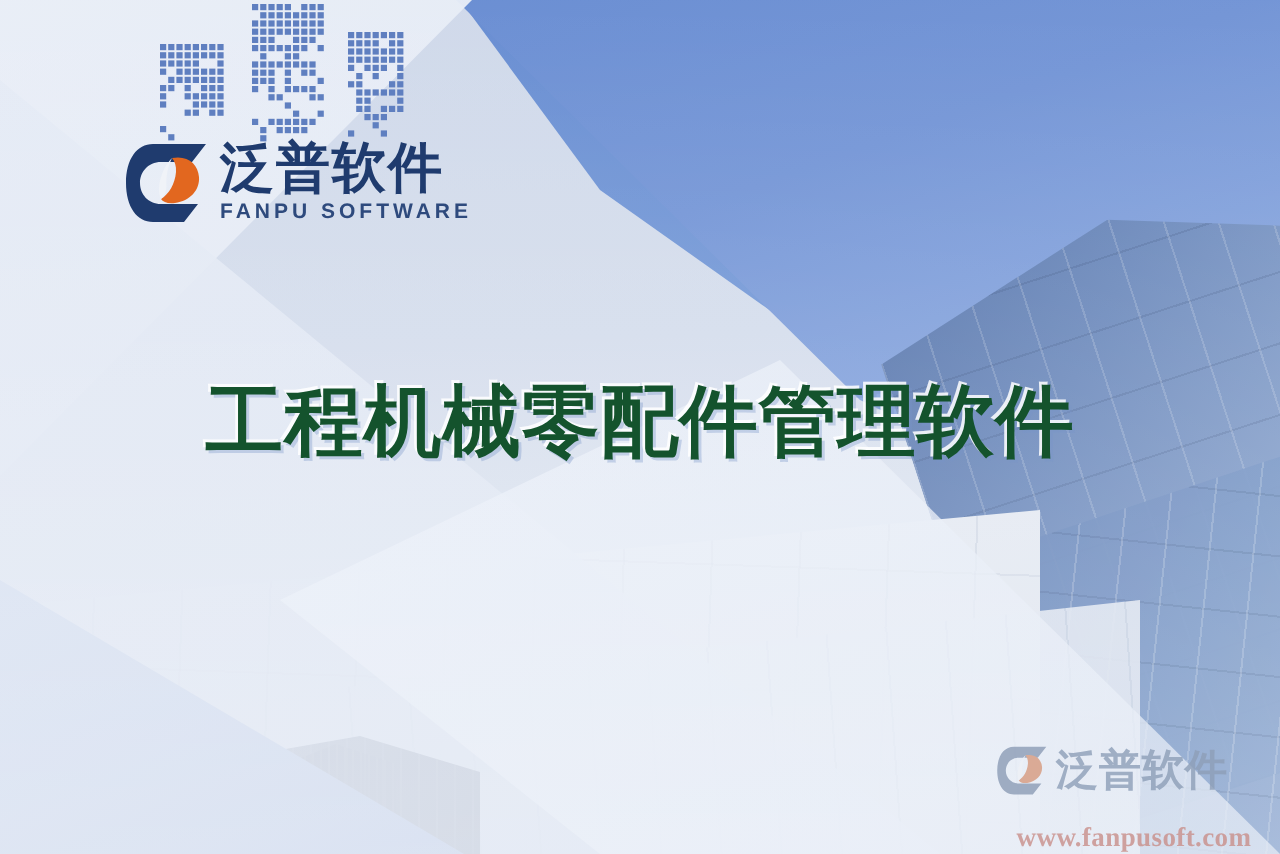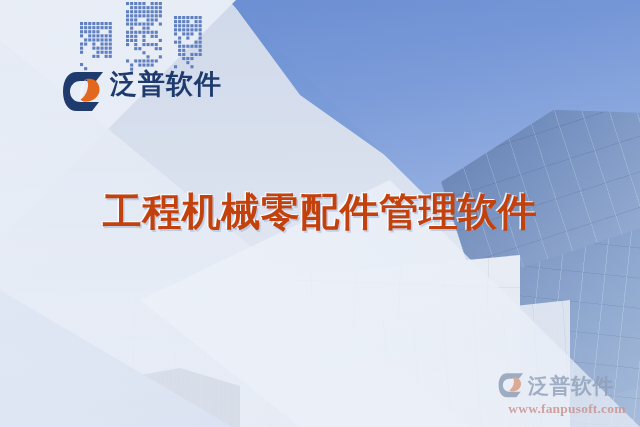--- a/index.html
+++ b/index.html
@@ -218,21 +218,21 @@
   .headline {
     position: absolute;
     left: 0;
     top: 186px;
     width: 640px;
     text-align: center;
     font-family: "DejaVu Sans", "Liberation Sans", sans-serif;
     font-size: 39px;
     font-weight: 700;
     line-height: 1.32;
-    color: #c2410c;
+    color: #14532d;
     letter-spacing: 0.5px;
     text-shadow:
       -1.4px -1.4px 0 rgba(255,255,255,0.85),
       1.5px 1.5px 0 rgba(120,150,200,0.35);
     white-space: nowrap;
   }
   .headline-line { display: block; }
 
   
   .watermark {
@@ -250,21 +250,21 @@
   .wm-cn {
     margin-left: 3px;
     font-size: 21px;
     font-weight: 700;
     color: #8e9fb8;
     line-height: 1;
     letter-spacing: 0.5px;
     white-space: nowrap;
   }
   .wm-url {
-    margin-top: 3px;
+    margin-top: 13px;
     font-family: "Liberation Serif", "DejaVu Serif", serif;
     font-size: 13.5px;
     font-weight: 700;
     color: #c98f8a;
     letter-spacing: 0.2px;
     text-align: center;
     white-space: nowrap;
   }
 </style>
 </head>
@@ -511,20 +511,21 @@
   <div class="brand">
     <span class="brand-mark">
       <svg viewBox="0 0 44 42" width="44" height="42" aria-hidden="true">
         <path d="M14.5 2 L41 2 L34 11 L18.5 11 C12 11 8 16 8 21.5 C8 27 12 32 18.5 32 L37 32 L30 41 L14.5 41 C6.5 41 1 33.5 1 21.5 C1 9.5 6.5 2 14.5 2 Z" fill="#1f3b6e"></path>
         <path d="M24 9 C32 7.5 37 12 37.5 18.5 C38 25 33 30.5 25.5 31.5 C22 32 19.5 31 18.5 29.5 C22.5 27 25.5 22 26 16 C26.2 13 25.4 10.6 24 9 Z" fill="#e2671f"></path>
         <path d="M18.5 29.5 C17.5 27.5 17.2 24 18 20.5 C19 16 21.2 11.8 24 9 C22 13 21 18 21.2 22.5 C21.3 25.4 20.3 28 18.5 29.5 Z" fill="#f0f3f8"></path>
       </svg>
     </span>
     <span class="brand-text">
       <span class="brand-cn">泛普软件</span>
+      <span class="brand-en">FANPU SOFTWARE</span>
     </span>
   </div>
 
   <div class="headline">
     <span class="headline-line">工程机械零配件管理软件</span>
   </div>
 
   <div class="watermark">
     <div class="wm-row">
       <span class="wm-mark">

